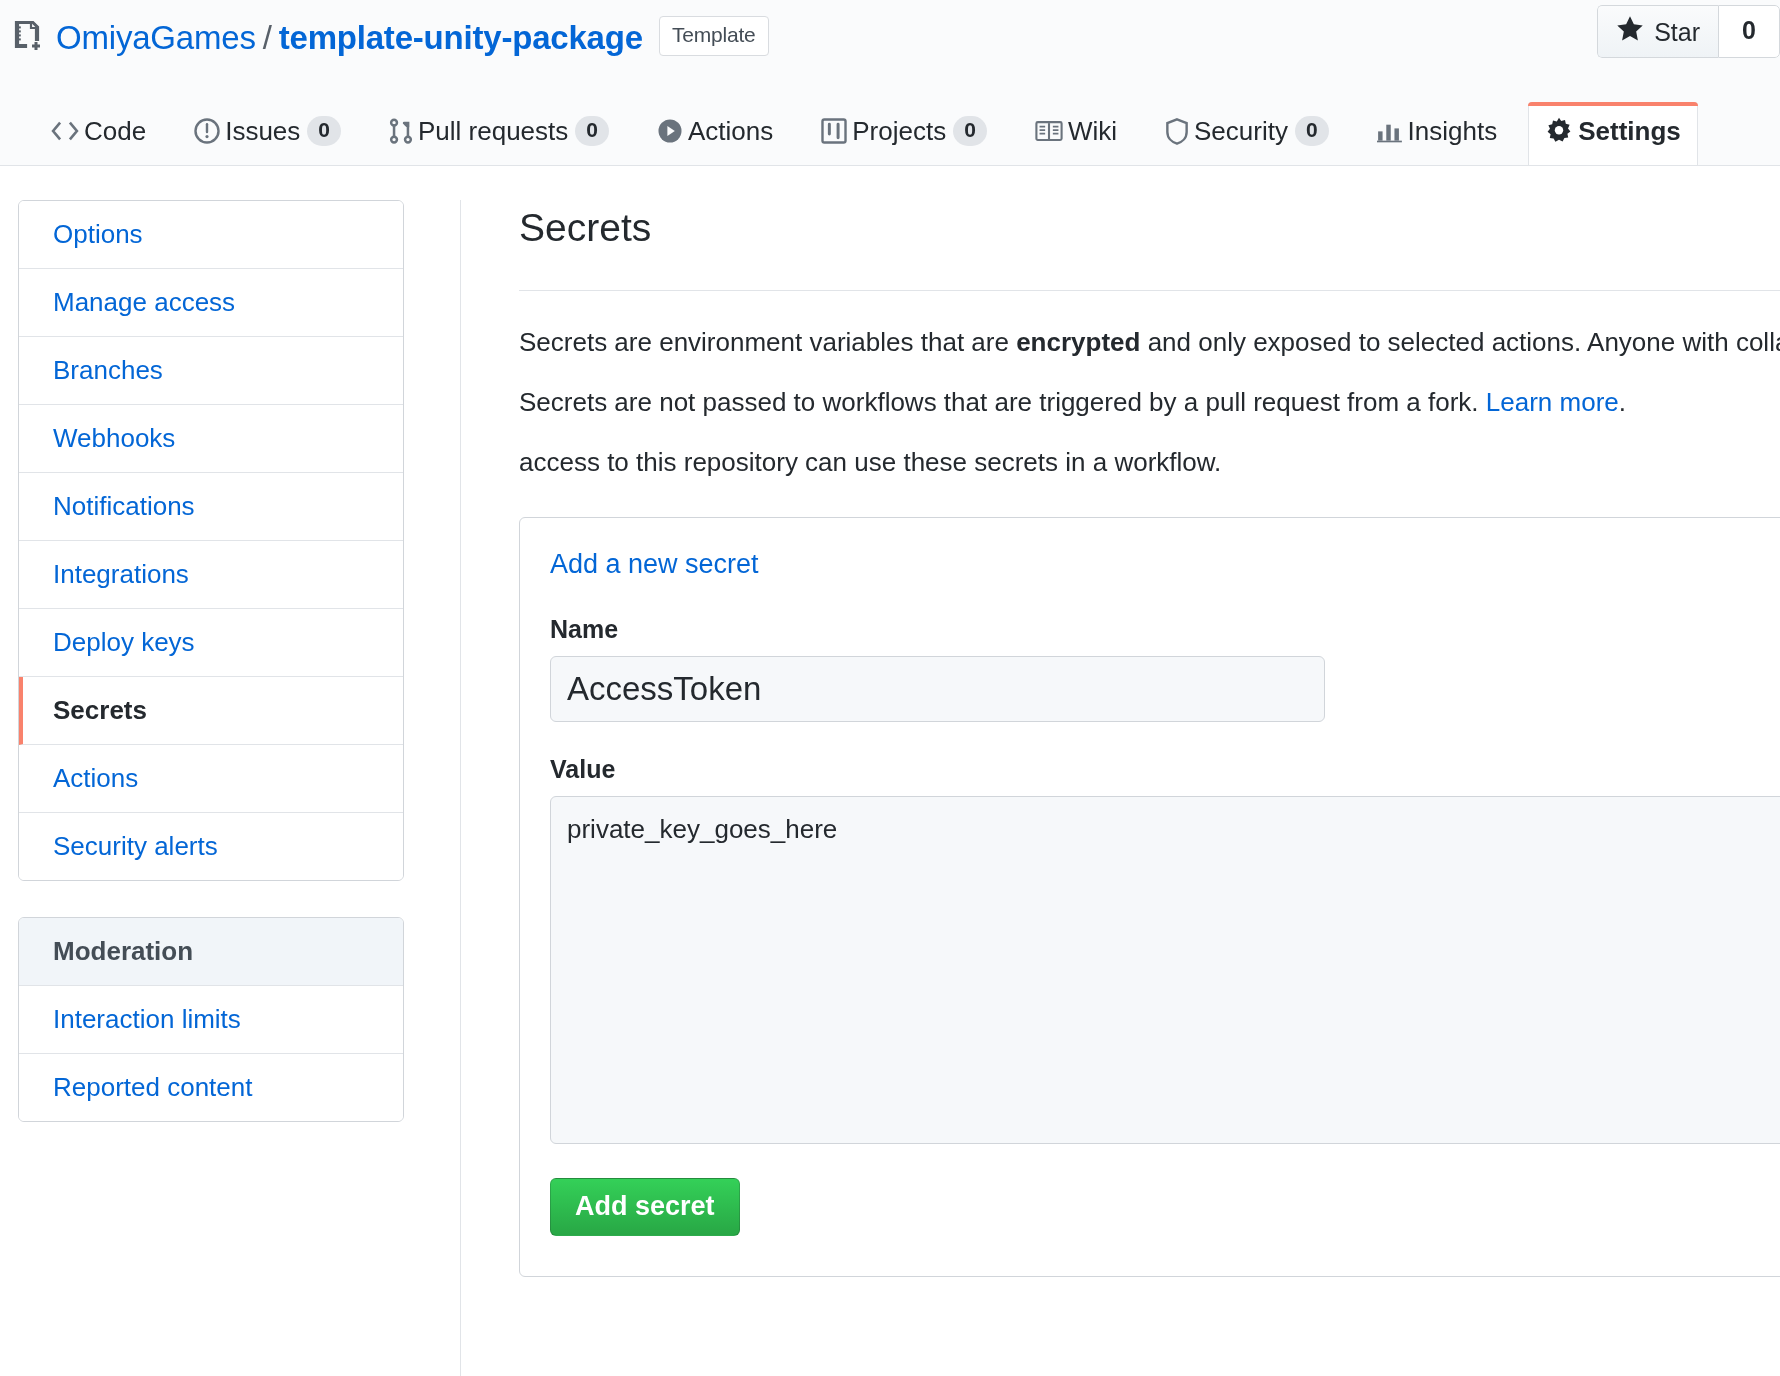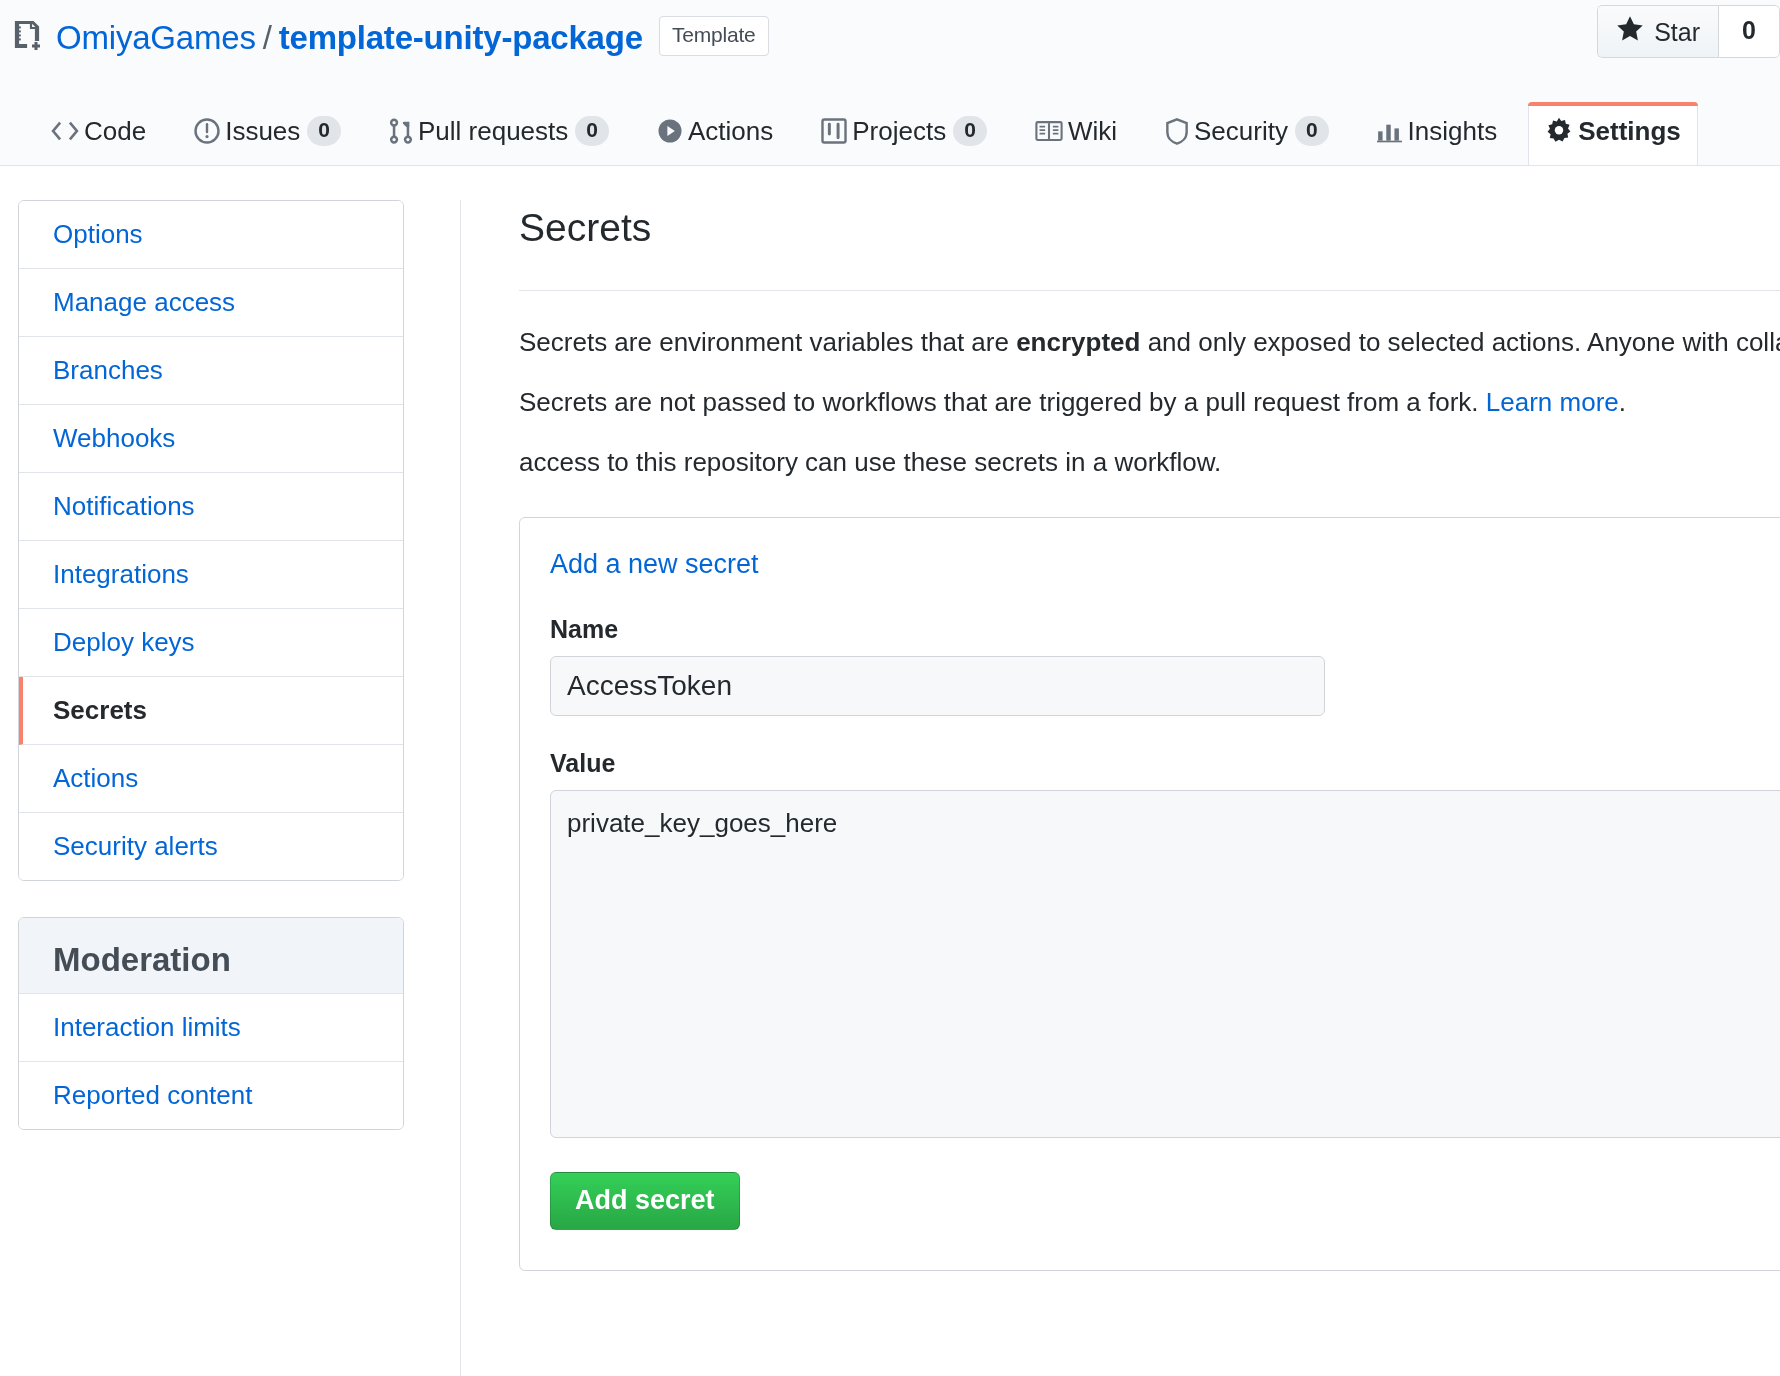--- a/index.html
+++ b/index.html
@@ -217,22 +217,22 @@
   }
   .menu-item:last-child { border-bottom: none; }
   .menu-item.selected {
     color: #24292e;
     font-weight: 600;
     border-left: 4px solid #f9826c;
     padding-left: 30px;
   }
   .menu-heading {
     display: block;
-    padding: 26px 0 18px 34px;
-    font-size: 33px;
+    padding: 18px 0 18px 34px;
+    font-size: 26px;
     line-height: 31px;
     color: #444d56;
     font-weight: 600;
     background: #f1f5f9;
     border-bottom: 1px solid #e1e4e8;
   }
 
   
   .main {
     flex: 1 1 auto;
@@ -287,21 +287,21 @@
     margin-bottom: 12px;
   }
   .text-input {
     display: block;
     width: 775px;
     box-sizing: border-box;
     background: #f6f8fa;
     border: 1px solid #d1d5da;
     border-radius: 6px;
     padding: 13px 16px;
-    font-size: 28px;
+    font-size: 33px;
     line-height: 32px;
     color: #24292e;
     font-family: "Liberation Sans", sans-serif;
     margin-bottom: 32px;
     outline: none;
   }
   .textarea-input {
     display: block;
     width: 1240px;
     height: 348px;

